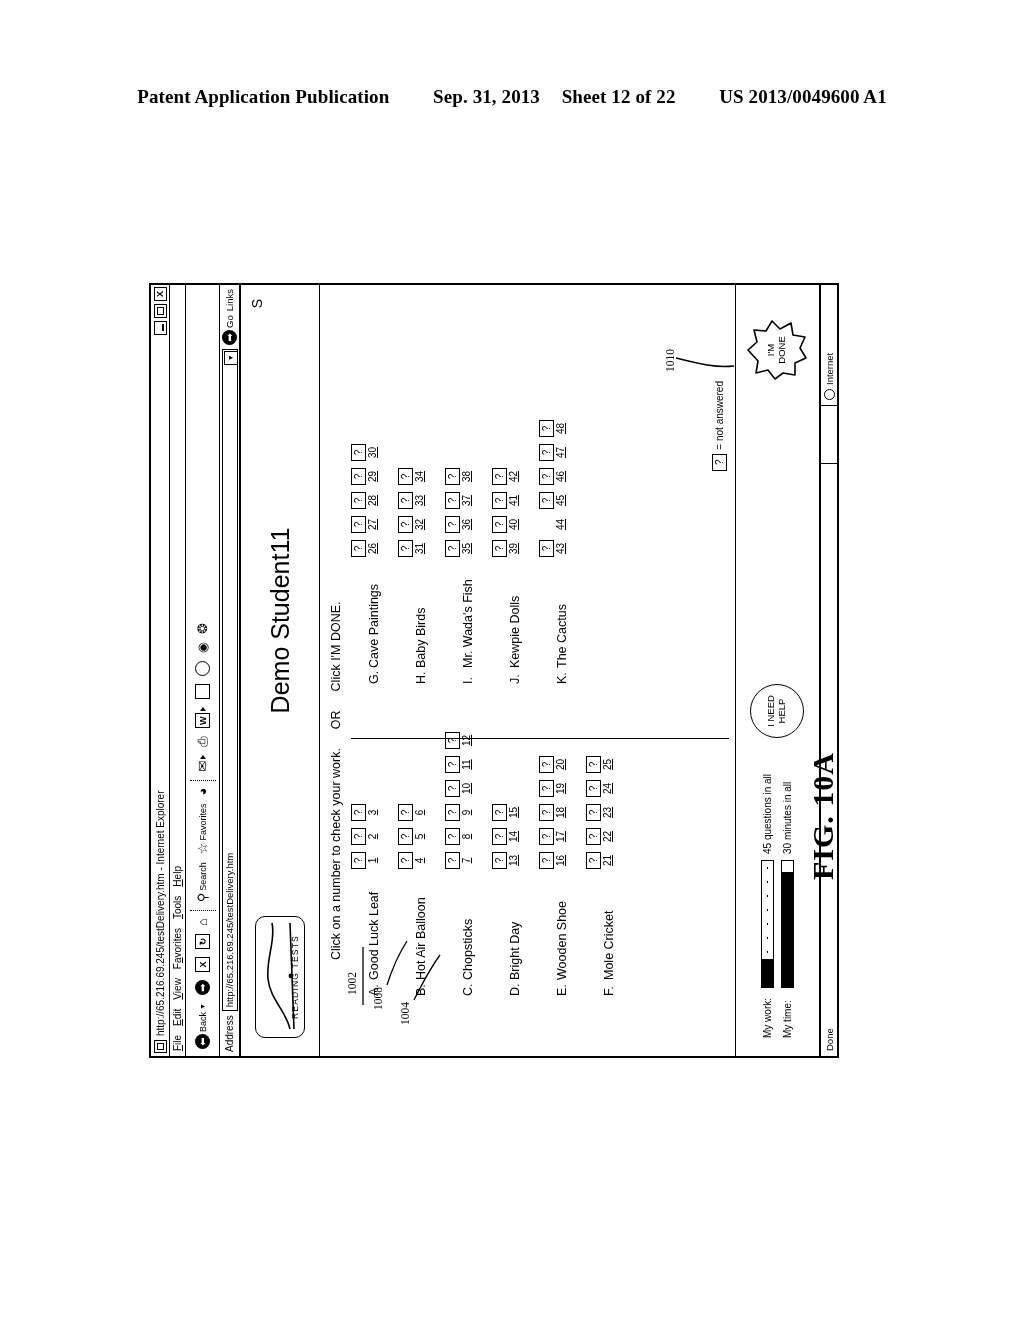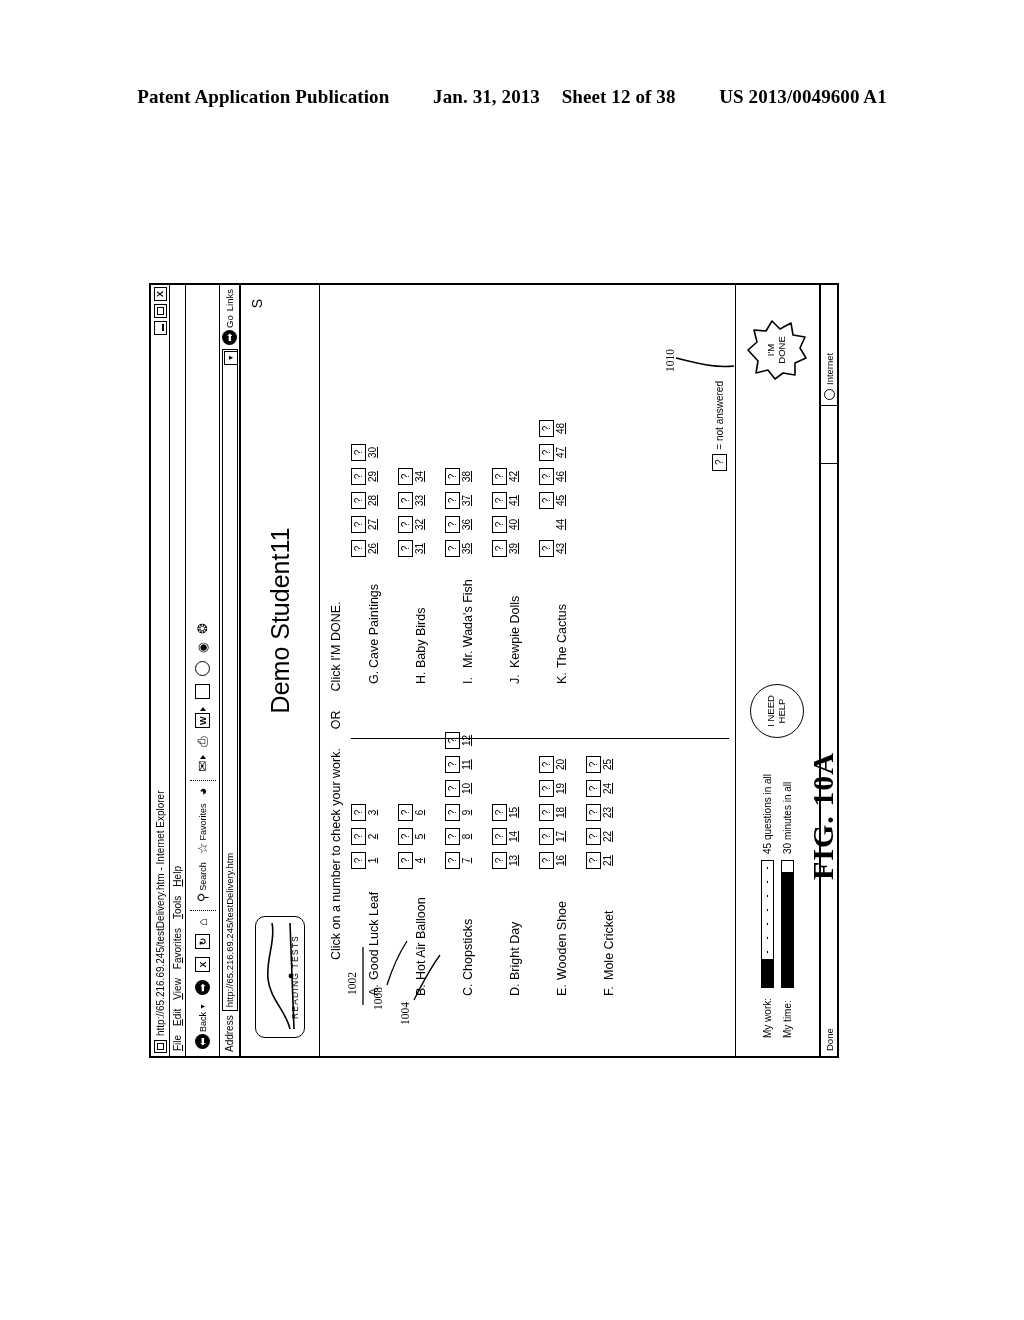--- a/index.html
+++ b/index.html
@@ -493,23 +493,23 @@
     transform-origin: 0 0;
     white-space: nowrap;
   }
 </style>
 </head>
 <body>
 
 <div class="pub-header">
   <span>Patent Application Publication</span>
   <span class="hdr-gap1"></span>
-  <span>Jan. 31, 2013</span>
+  <span>Sep. 31, 2013</span>
   <span class="hdr-gap2"></span>
-  <span>Sheet 12 of 38</span>
+  <span>Sheet 12 of 22</span>
   <span class="hdr-gap3"></span>
   <span>US 2013/0049600 A1</span>
 </div>
 
 <div id="rot-stage">
 
   <div class="ie-window">
 
     <div class="titlebar">
       <span class="title-ico"></span>

